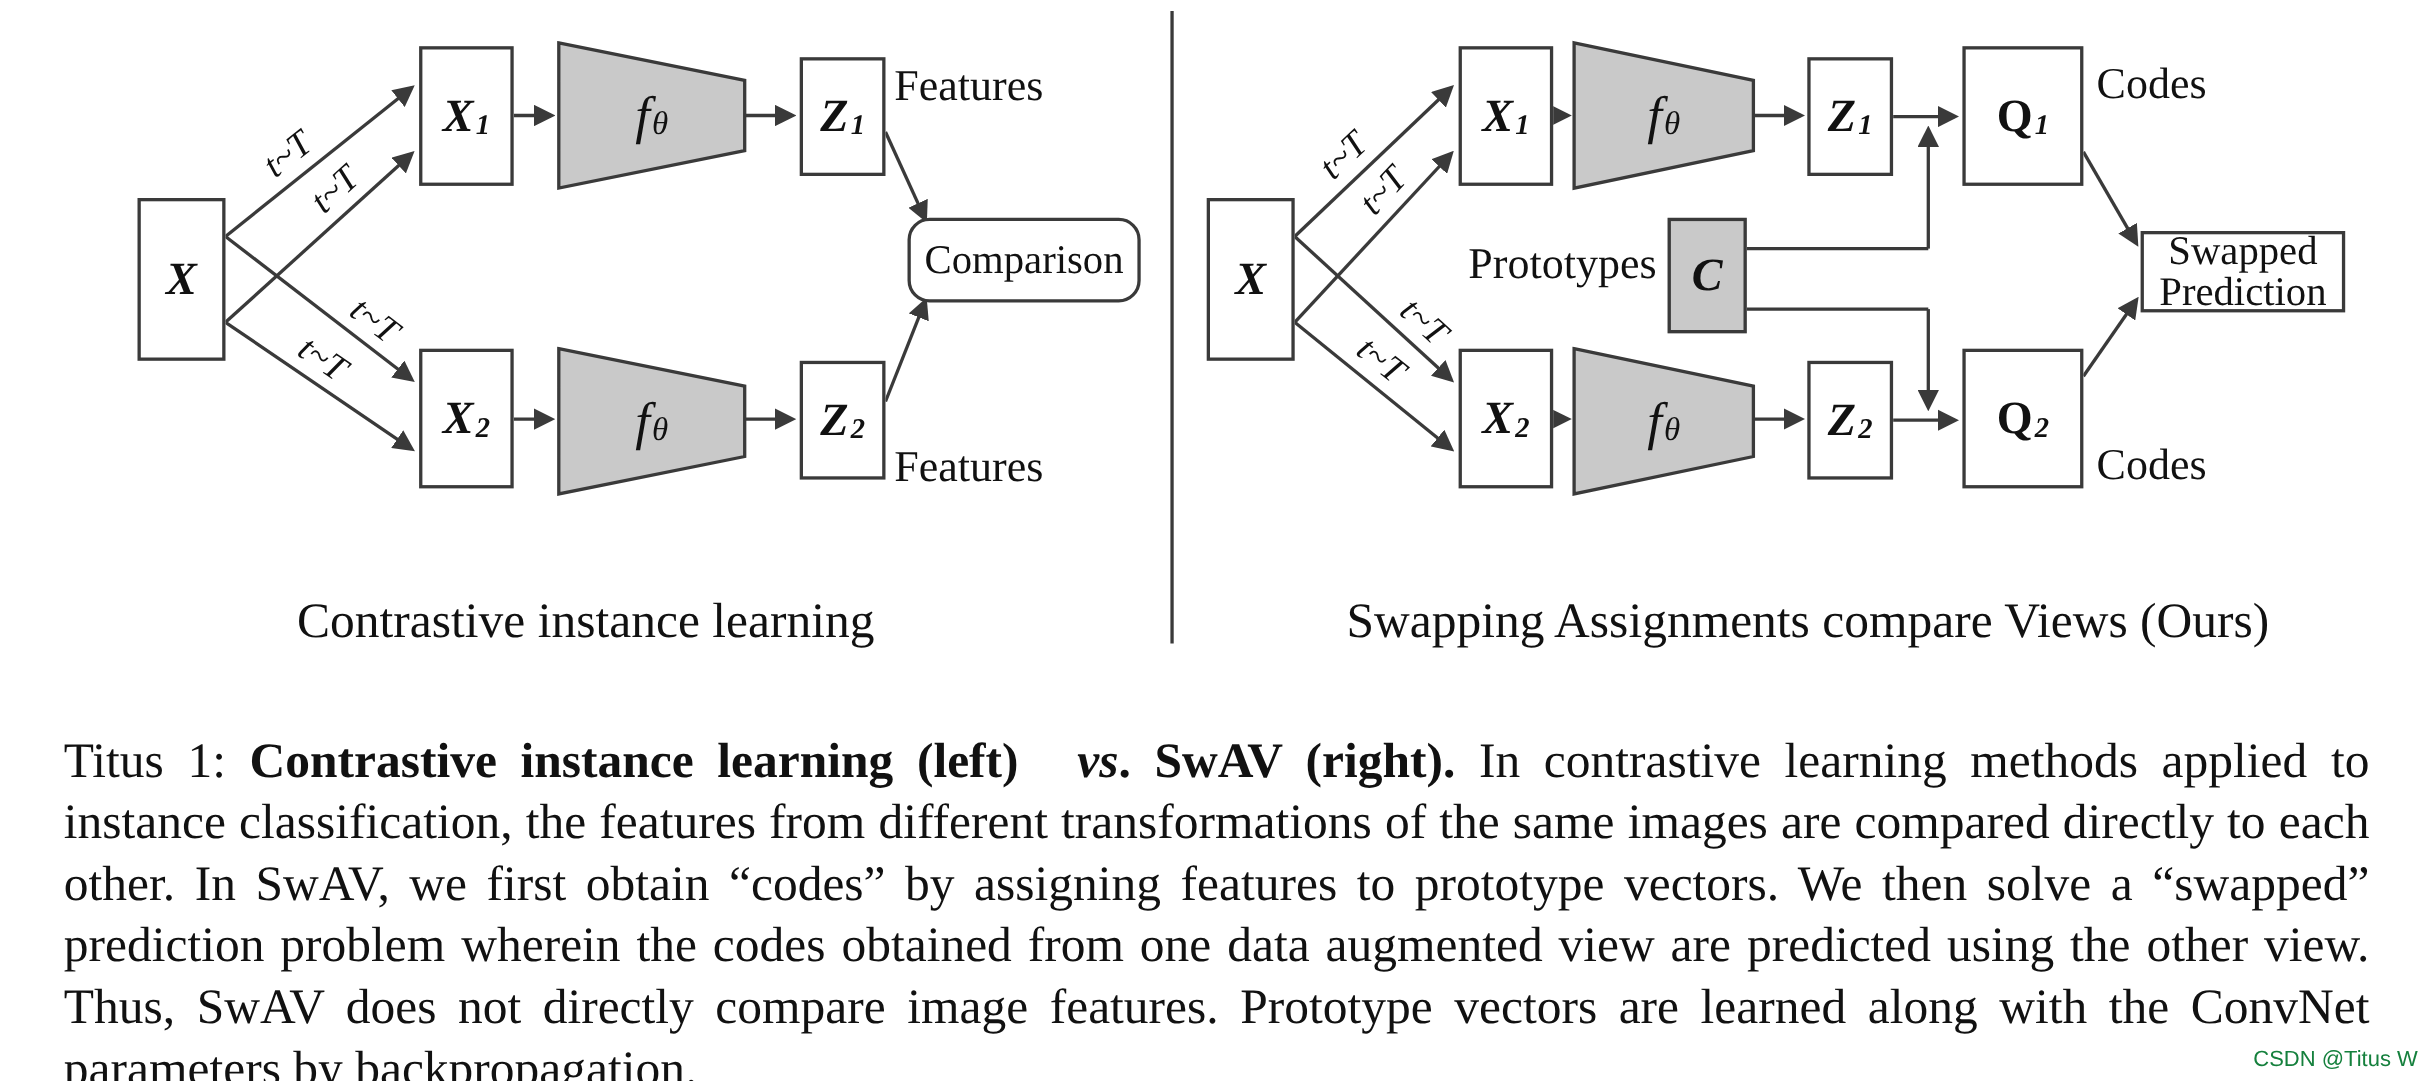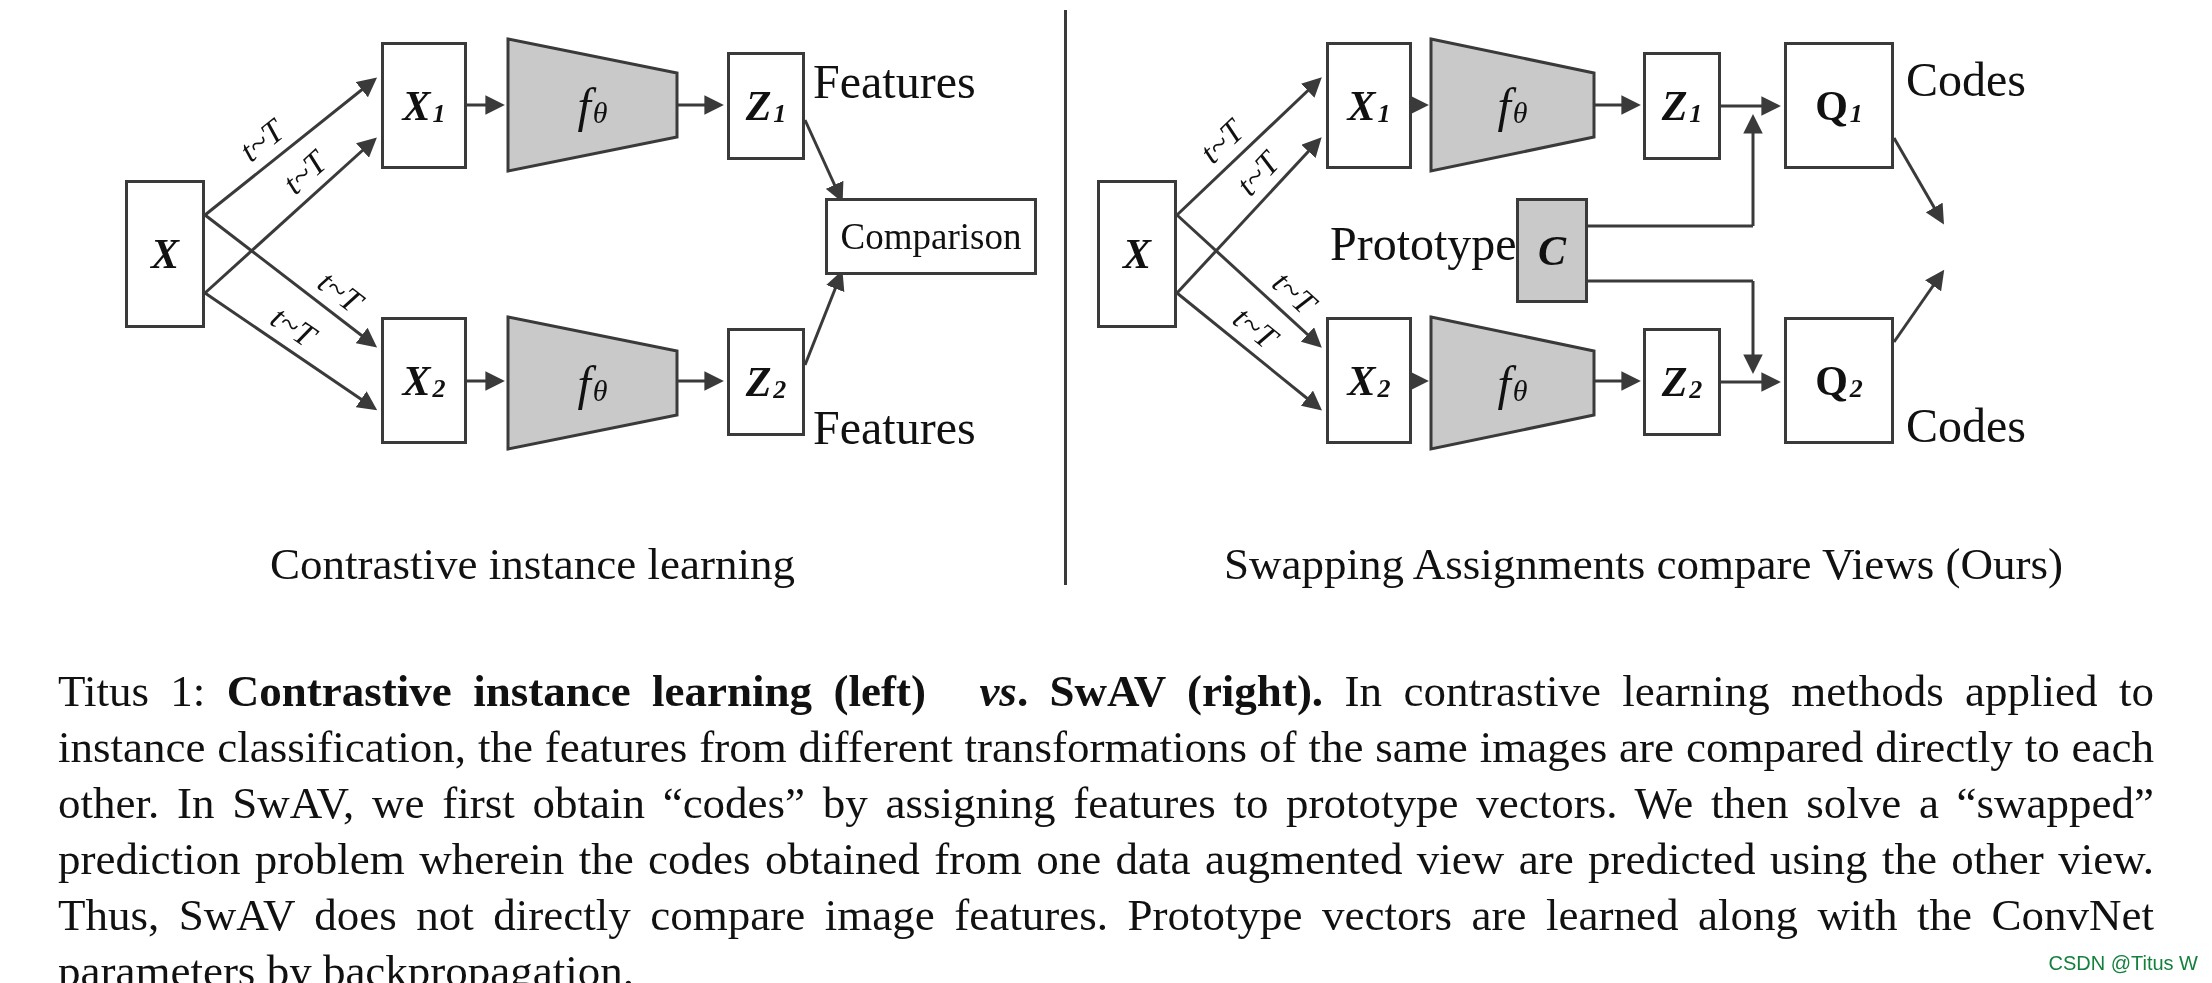--- a/index.html
+++ b/index.html
@@ -13,21 +13,21 @@
         display:flex;align-items:center;justify-content:center;
         font-weight:bold;font-style:italic;font-size:42px;}
   .node sub{font-size:26px;font-style:italic;line-height:0;margin-left:2px;transform:translateY(8px);}
   .node.upright{font-style:normal;}
   .node.gray{background:#c9c9c9;}
   .node.plain{font-style:normal;font-weight:normal;font-size:37px;}
   .trap-label{position:absolute;display:flex;align-items:center;justify-content:center;
         font-style:italic;font-weight:normal;font-size:48px;}
   .trap-label sub{font-size:30px;line-height:0;margin-left:2px;transform:translateY(8px);}
   .tlabel{position:absolute;font-style:italic;font-size:33px;white-space:nowrap;}
-  .sidelabel{position:absolute;font-size:48px;white-space:nowrap;}
+  .sidelabel{position:absolute;font-size:40px;white-space:nowrap;}
   .subcaption{position:absolute;top:538px;text-align:center;font-size:45px;}
   #divider{position:absolute;left:1064px;top:10px;width:3px;height:575px;background:#3a3a3a;}
   .twoLine{flex-direction:column;font-size:33px;line-height:37px;}
   #fig-caption{position:absolute;left:58px;top:618px;width:2096px;
         font-size:45px;line-height:56px;text-align:justify;}
   #fig-caption b{font-weight:bold;}
   #fig-caption .bi{font-weight:bold;font-style:italic;margin-left:32px;}
   #watermark{position:absolute;right:14px;top:952px;font-family:"Liberation Sans",sans-serif;
         font-size:20px;color:#15803d;}
 </style>
@@ -110,21 +110,21 @@
         <sub>1</sub>
     </div>
     <div class="node" style="left:727px;top:328px;width:78px;height:108px;">
       <span>Z</span>
         <sub>2</sub>
     </div>
 
     <div class="sidelabel" style="left:813px;top:54px;">Features</div>
     <div class="sidelabel" style="left:813px;top:400px;">Features</div>
 
-    <div class="node plain" style="left:825px;top:198px;width:212px;height:77px;">
+    <div class="node plain" style="left:825px;top:198px;width:212px;height:77px;border-radius:20px;">
       <span>Comparison</span>
     </div>
 
     <div class="subcaption" style="left:0;width:1065px;">Contrastive instance learning</div>
 
     <div id="divider"></div>
 
     <div class="node" style="left:1097px;top:180px;width:80px;height:148px;">
       <span>X</span>
     </div>
@@ -171,20 +171,24 @@
         <sub>1</sub>
     </div>
     <div class="node upright" style="left:1784px;top:317px;width:110px;height:127px;">
       <span>Q</span>
         <sub>2</sub>
     </div>
 
     <div class="sidelabel" style="left:1906px;top:52px;">Codes</div>
     <div class="sidelabel" style="left:1906px;top:398px;">Codes</div>
 
+    <div class="node plain twoLine" style="left:1946px;top:210px;width:186px;height:74px;">
+      <span>Swapped</span>
+      <span>Prediction</span>
+    </div>
 
     <div class="subcaption" style="left:1075px;width:1137px;">Swapping Assignments compare Views (Ours)</div>
 
   </div>
 
   <p id="fig-caption"><span>Titus 1: </span><b>Contrastive instance learning (left) </b><span class="bi">vs</span><b>. SwAV (right).</b>
     <span>In contrastive learning methods applied to instance classification, the features from different transformations of the same images are compared directly to each other. In SwAV, we first obtain “codes” by assigning features to prototype vectors. We then solve a “swapped” prediction problem wherein the codes obtained from one data augmented view are predicted using the other view. Thus, SwAV does not directly compare image features. Prototype vectors are learned along with the ConvNet parameters by backpropagation.</span></p>
 
   <div id="watermark">CSDN @Titus W</div>
 

